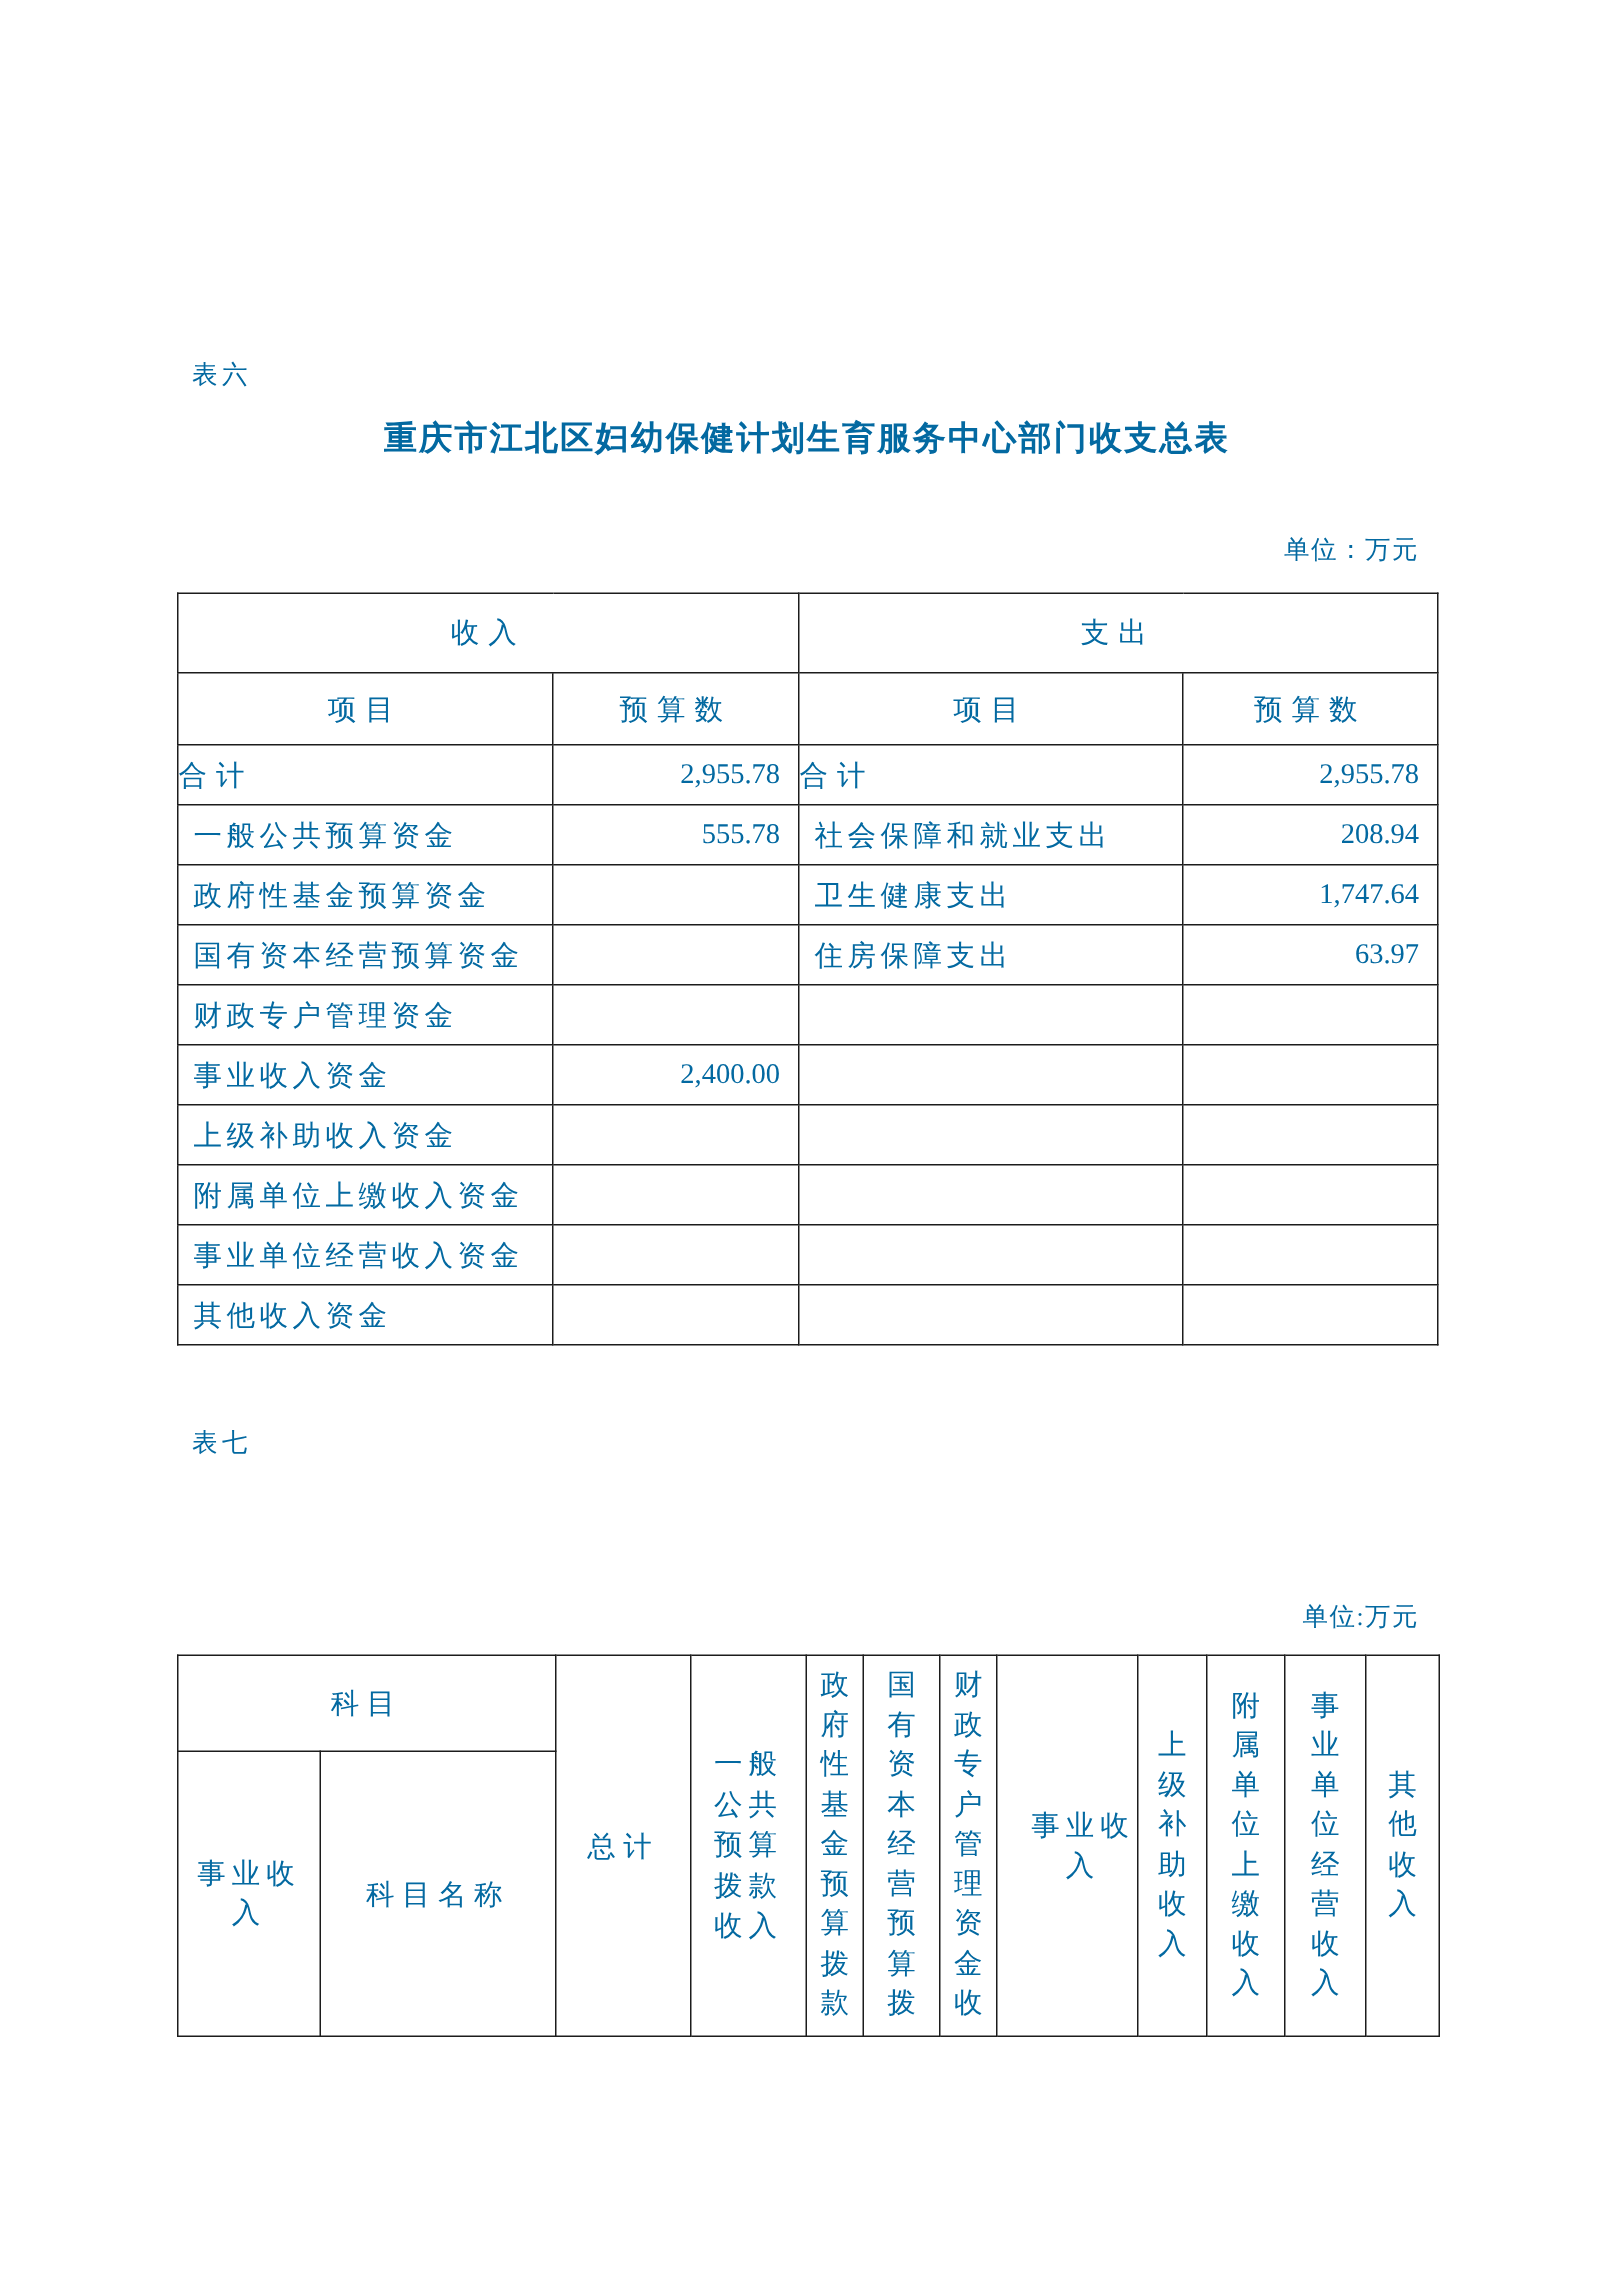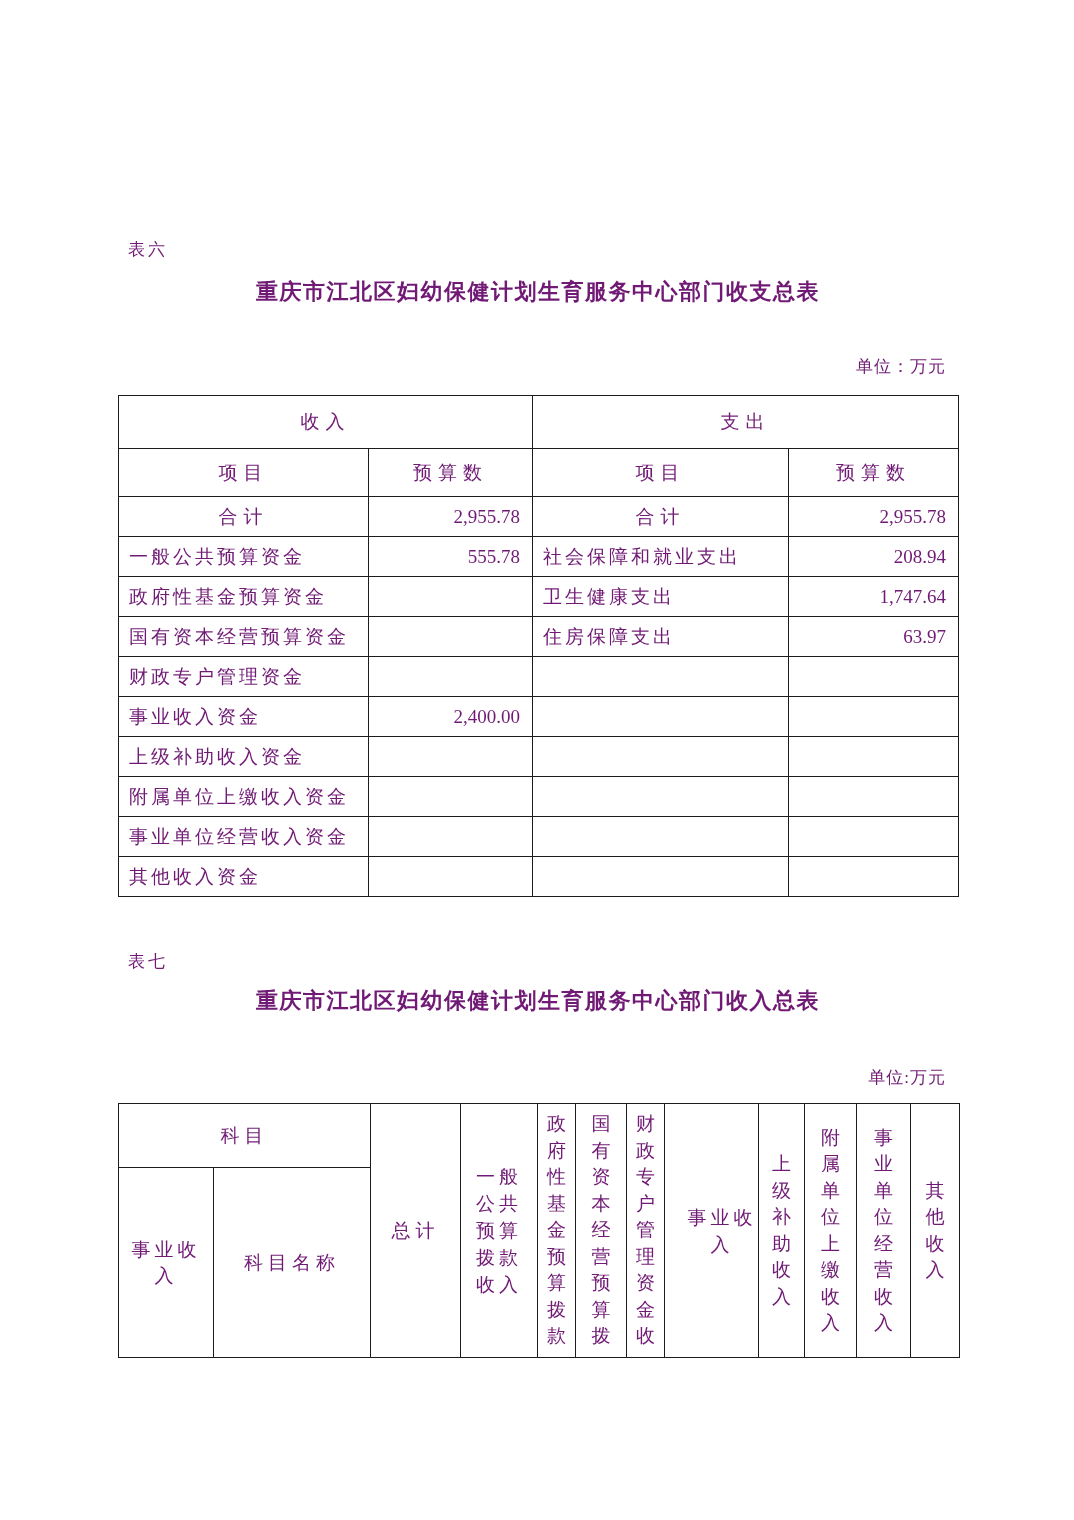--- a/index.html
+++ b/index.html
@@ -1,21 +1,21 @@
 <!DOCTYPE html>
 <html><head>
 <meta charset="utf-8">
 <style>
   html,body{margin:0;padding:0;background:#e8e8e8;}
   #page{
     position:relative;
     width:1074px;height:1520px;
     margin:0 auto;
     background:#ffffff;
-    color:#701a75;
+    color:#0369a1;
     font-family:"Liberation Serif","DejaVu Serif",serif;
   }
   .tag{
     position:absolute;left:128px;
     font-size:17px;letter-spacing:3px;
   }
   .doc-title{
     position:absolute;left:118px;width:840px;
     text-align:center;
     font-size:22px;font-weight:bold;letter-spacing:1.5px;
@@ -34,21 +34,21 @@
     vertical-align:middle;
     overflow:hidden;
     padding:0;
   }
   
   #t6{width:840px;}
   #t6 .grp{text-align:center;letter-spacing:6px;height:52px;}
   #t6 .hdr{text-align:center;letter-spacing:6px;height:47px;}
   #t6 td{height:39px;}
   #t6 .lbl{text-align:left;padding-left:10px;letter-spacing:3px;}
-  #t6 .sum{text-align:center;letter-spacing:6px;}
+  #t6 .sum{text-align:left;letter-spacing:6px;}
   #t6 .val{text-align:right;padding-right:12px;letter-spacing:0;}
   
   #t7{width:841px;}
   #t7 td{text-align:center;}
   #t7 .r1{height:64px;}
   #t7 .r2{height:190px;}
   #t7 .sp{letter-spacing:5px;}
   .inner{margin:0 auto;word-break:break-all;}
   .w-code{width:70px;letter-spacing:4px;line-height:26px;}
   .w-wrap2{width:50px;letter-spacing:4px;line-height:27px;}
@@ -139,21 +139,20 @@
     <tr>
       <td class="lbl">其他收入资金</td>
       <td class="val"></td>
       <td class="lbl"></td>
       <td class="val"></td>
     </tr>
   </tbody>
     </table>
 
   <div class="tag" style="top:950px;">表七</div>
-  <div class="doc-title" style="top:986px;">重庆市江北区妇幼保健计划生育服务中心部门收入总表</div>
   <div class="unit" style="top:1066px;">单位:万元</div>
 
   <table id="t7" style="top:1103px;">
     <colgroup>
       <col style="width:95px">
         <col style="width:157px">
         <col style="width:90px">
         <col style="width:77px">
       <col style="width:38px">
         <col style="width:51px">

